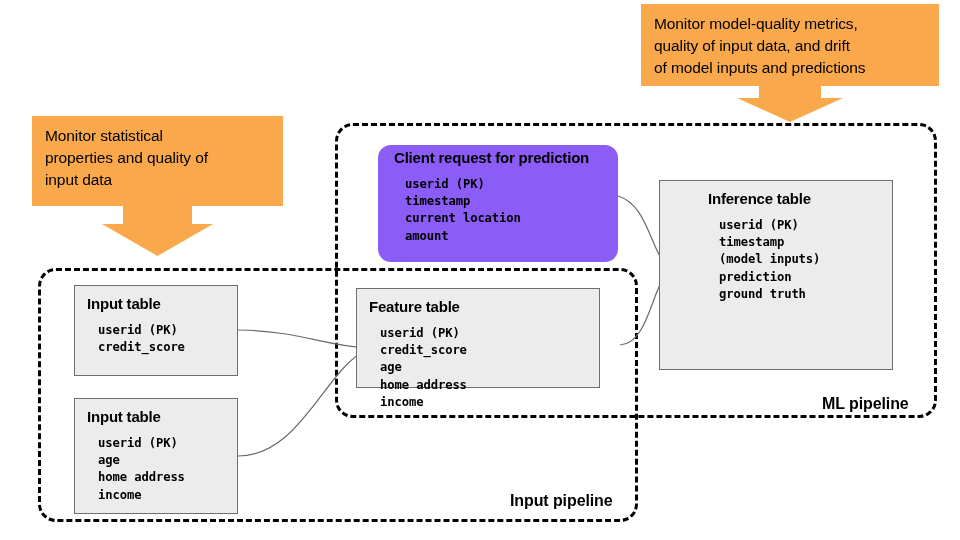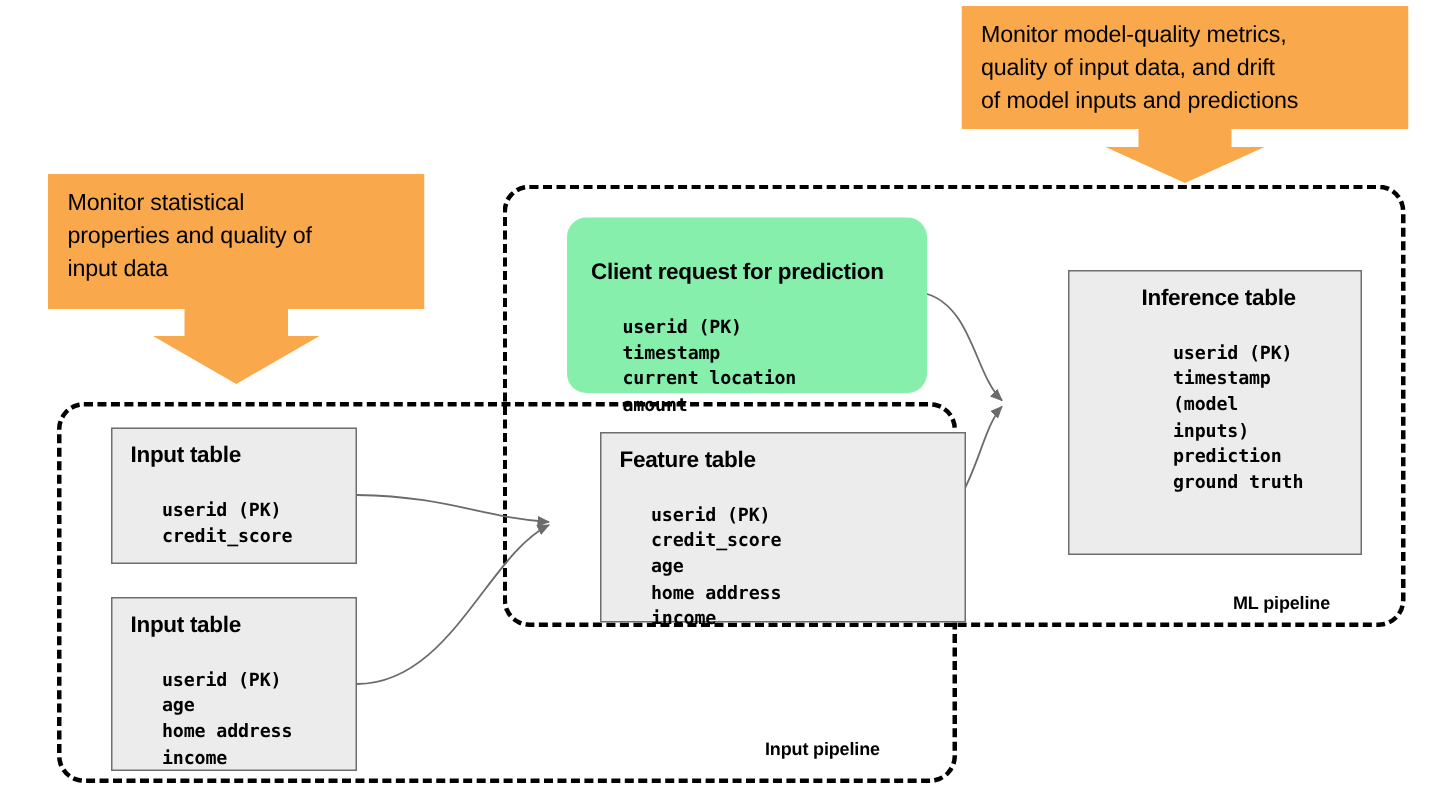--- a/index.html
+++ b/index.html
@@ -50,40 +50,40 @@
 
   
   .pipeline {
     position: absolute;
     box-sizing: border-box;
     border: 3.4px dashed #000000;
     border-radius: 18px;
   }
   .pipeline-label {
     position: absolute;
-    font-size: 12px;
+    font-size: 16px;
     font-weight: bold;
     color: #000000;
     letter-spacing: -0.1px;
     white-space: nowrap;
   }
 
   
   .entity {
     position: absolute;
     box-sizing: border-box;
     background: #ececec;
     border: 1.2px solid #6e6e6e;
     padding: 9px 11px 8px 12px;
   }
   .entity.teal {
-    background: #86efac;
+    background: #8b5cf6;
     border: none;
     border-radius: 13px;
-    padding: 28px 11px 8px 16px;
+    padding: 4px 11px 8px 16px;
   }
   .entity-title {
     font-size: 15px;
     font-weight: bold;
     color: #000000;
     line-height: 1.25;
     letter-spacing: -0.2px;
     margin: 0 0 3px 0;
     white-space: nowrap;
   }
@@ -96,21 +96,21 @@
     white-space: pre-line;
     letter-spacing: -0.15px;
   }
   .entity-fields {
     font-family: "DejaVu Sans Mono", "Liberation Mono", monospace;
     font-size: 12.2px;
     font-weight: bold;
     color: #000000;
     line-height: 1.42;
     white-space: pre-line;
-    margin: 18px;
+    margin: 8px;
     padding-left: 3px;
     letter-spacing: -0.1px;
   }
   .entity.teal .entity-title { margin-bottom: 7px; }
   .entity.teal .entity-fields { color: #000000; }
 </style>
 </head>
 <body>
 
 <div id="canvas">
@@ -168,38 +168,38 @@
   </div>
 
   <div class="entity" style="left:74px; top:398px; width:164px; height:116px;">
     <div class="entity-title">Input table</div>
     <div class="entity-fields">userid (PK)
 age
 home address
 income</div>
   </div>
 
-  <div class="entity" style="left:400px; top:288px; width:244px; height:127px;">
+  <div class="entity" style="left:356px; top:288px; width:244px; height:100px;">
     <div class="entity-title">Feature table</div>
     <div class="entity-fields">userid (PK)
 credit_score
 age
 home address
 income</div>
   </div>
 
   <div class="entity teal" style="left:378px; top:145px; width:240px; height:117px;">
     <div class="entity-title">Client request for prediction</div>
     <div class="entity-fields">userid (PK)
 timestamp
 current location
 amount</div>
   </div>
 
-  <div class="entity" style="left:712px; top:180px; width:196px; height:190px;padding-left:48px;">
+  <div class="entity" style="left:659px; top:180px; width:234px; height:190px;padding-left:48px;">
     <div class="entity-title">Inference table</div>
     <div class="entity-fields">userid (PK)
 timestamp
 (model inputs)
 prediction
 ground truth</div>
   </div>
 
 </div>
 

